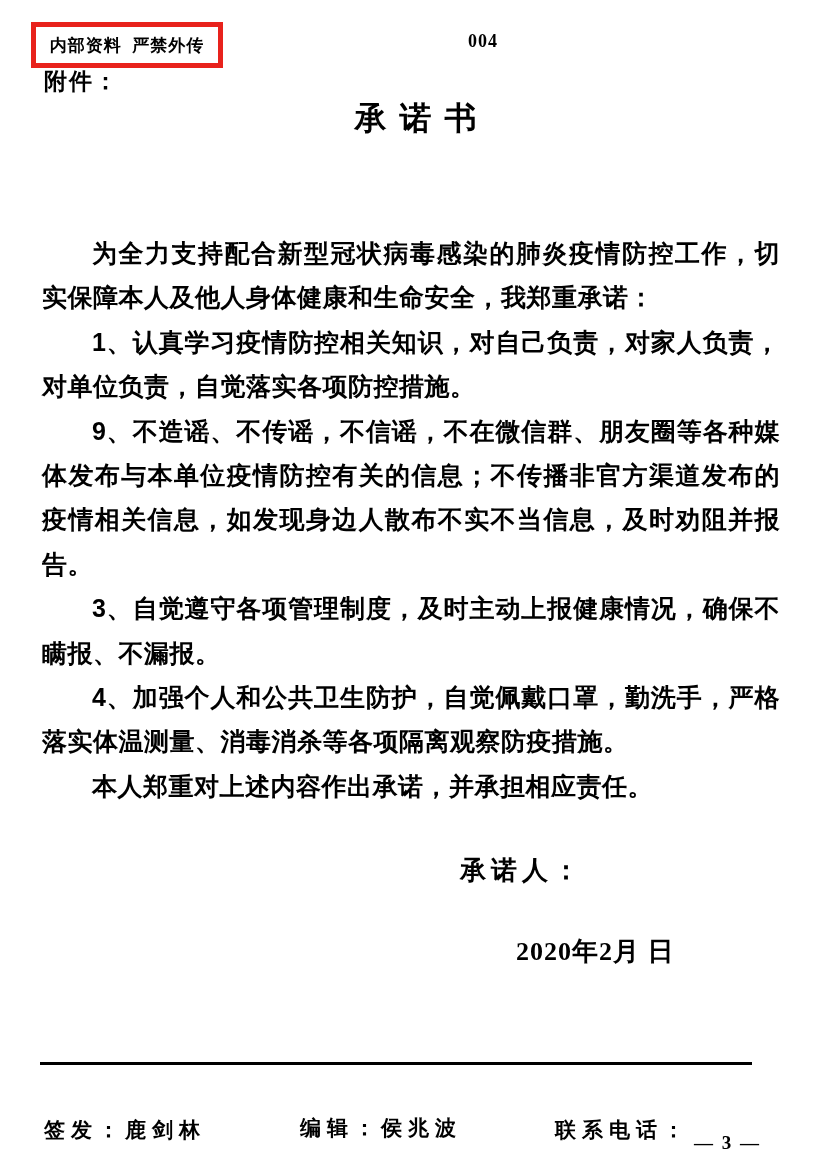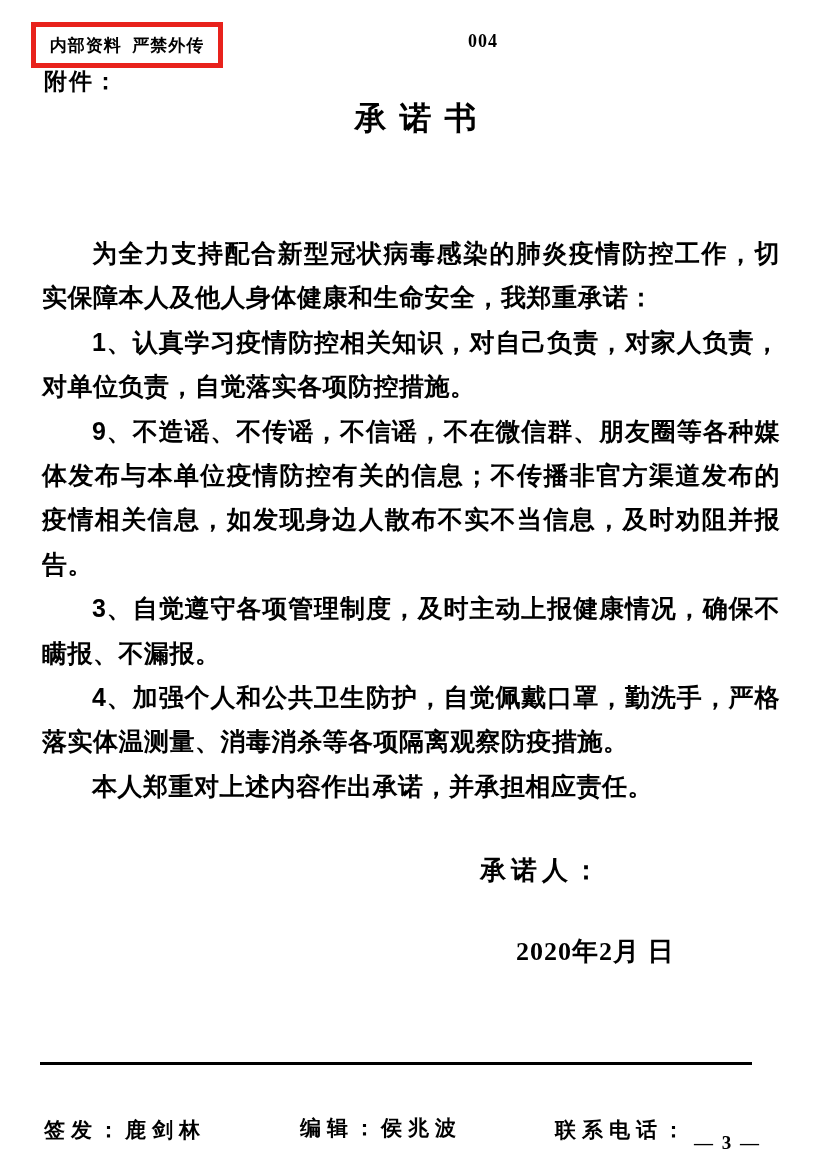--- a/index.html
+++ b/index.html
@@ -84,21 +84,20 @@
     text-indent: 2em;
   }
   .signer {
     position: absolute;
     left: 460px;
     top: 857px;
     font-size: 26px;
     font-weight: bold;
     letter-spacing: 5px;
     line-height: 1;
-    margin-left: 20px;
   }
   .dateline {
     position: absolute;
     left: 516px;
     top: 938px;
     font-family: "Liberation Serif", serif;
     font-size: 26px;
     font-weight: bold;
     letter-spacing: 1px;
     line-height: 1.1;

